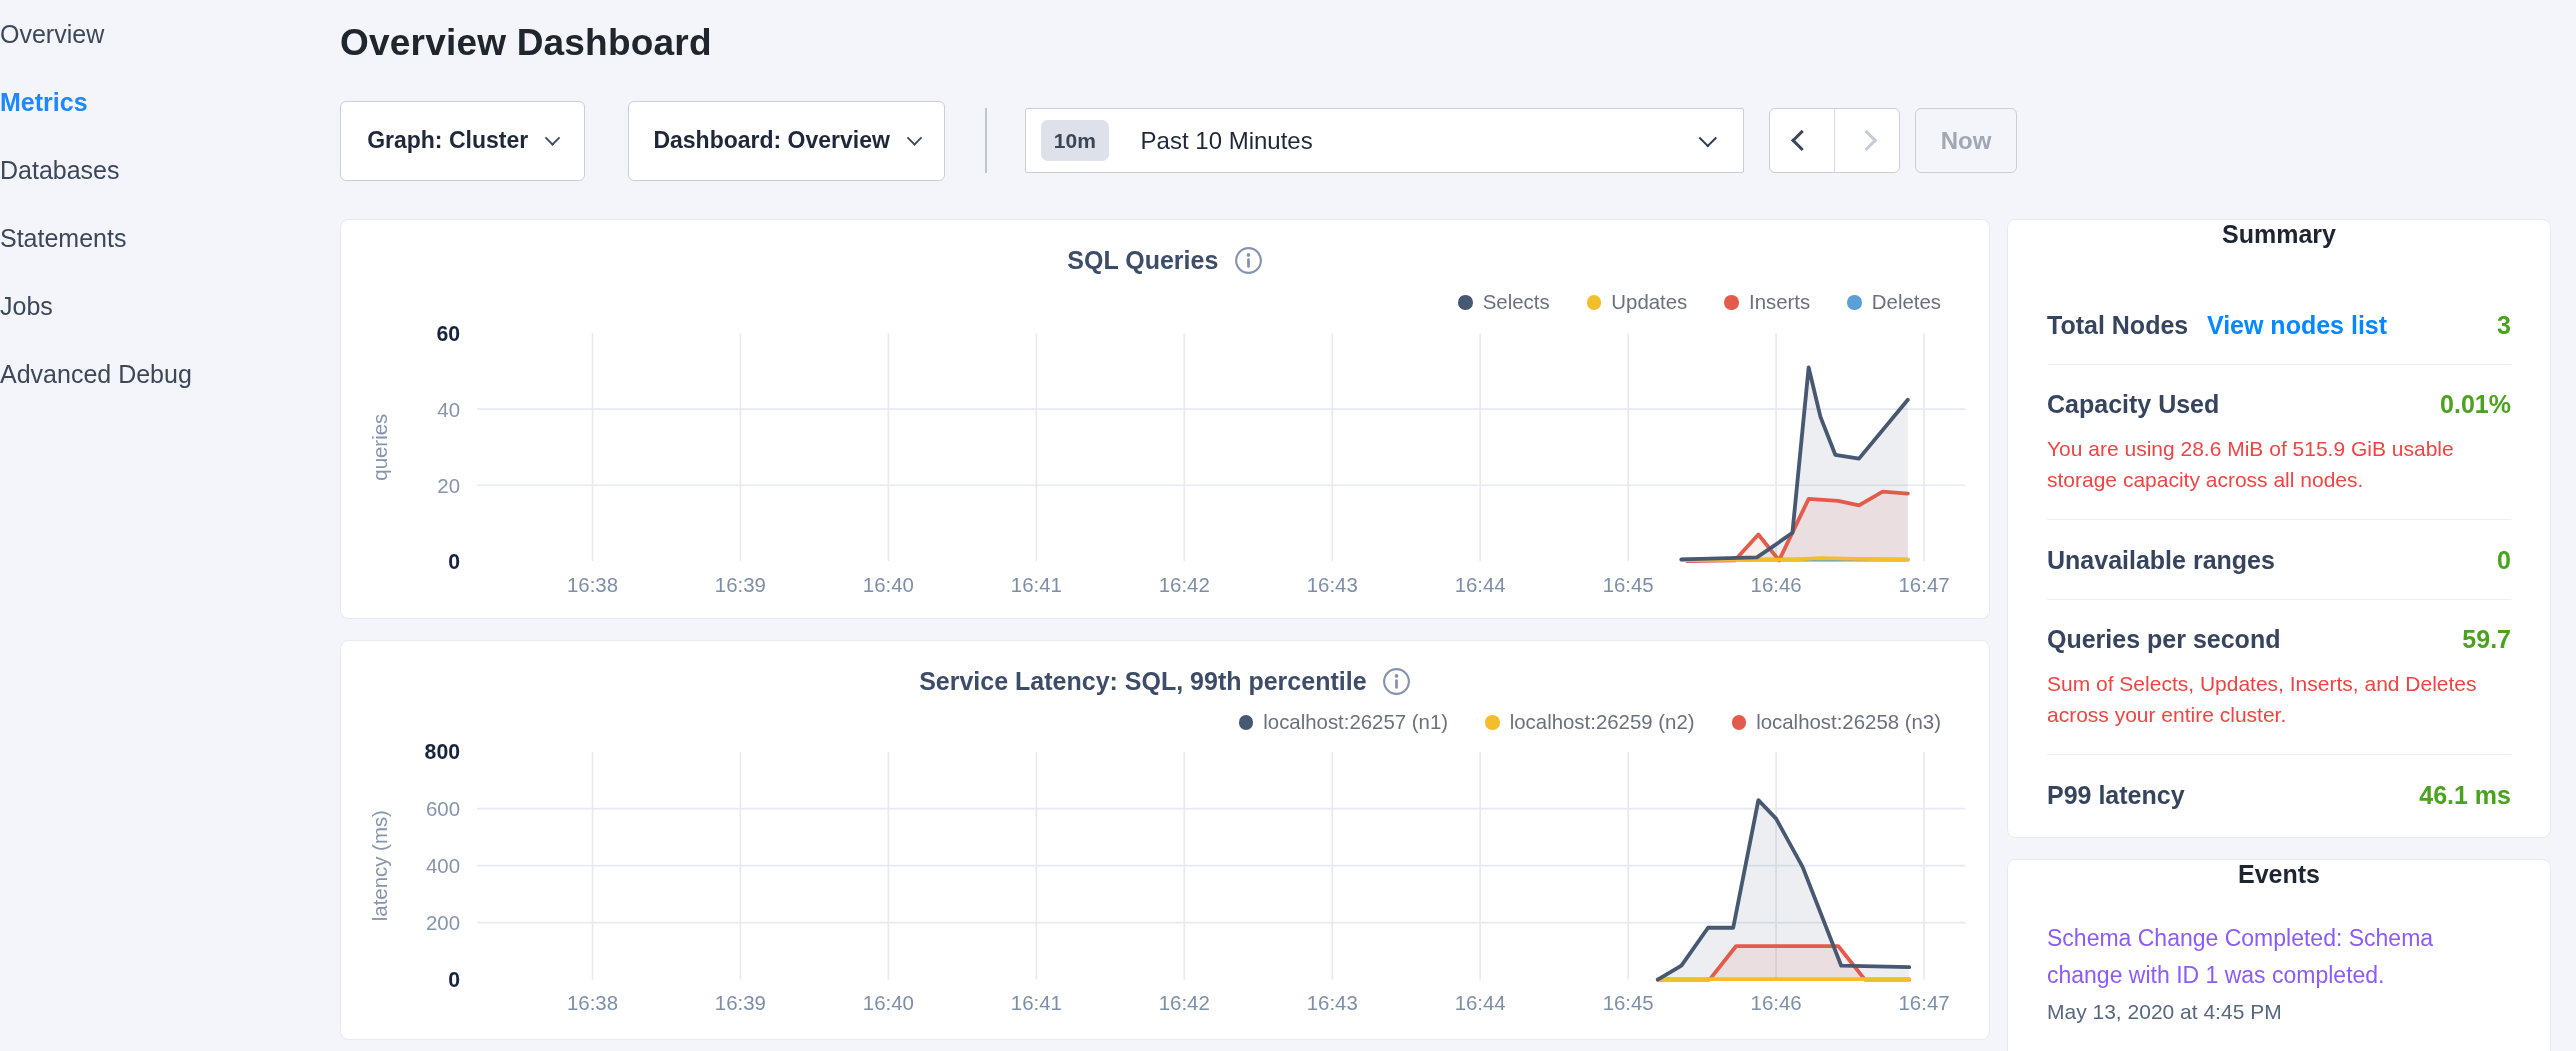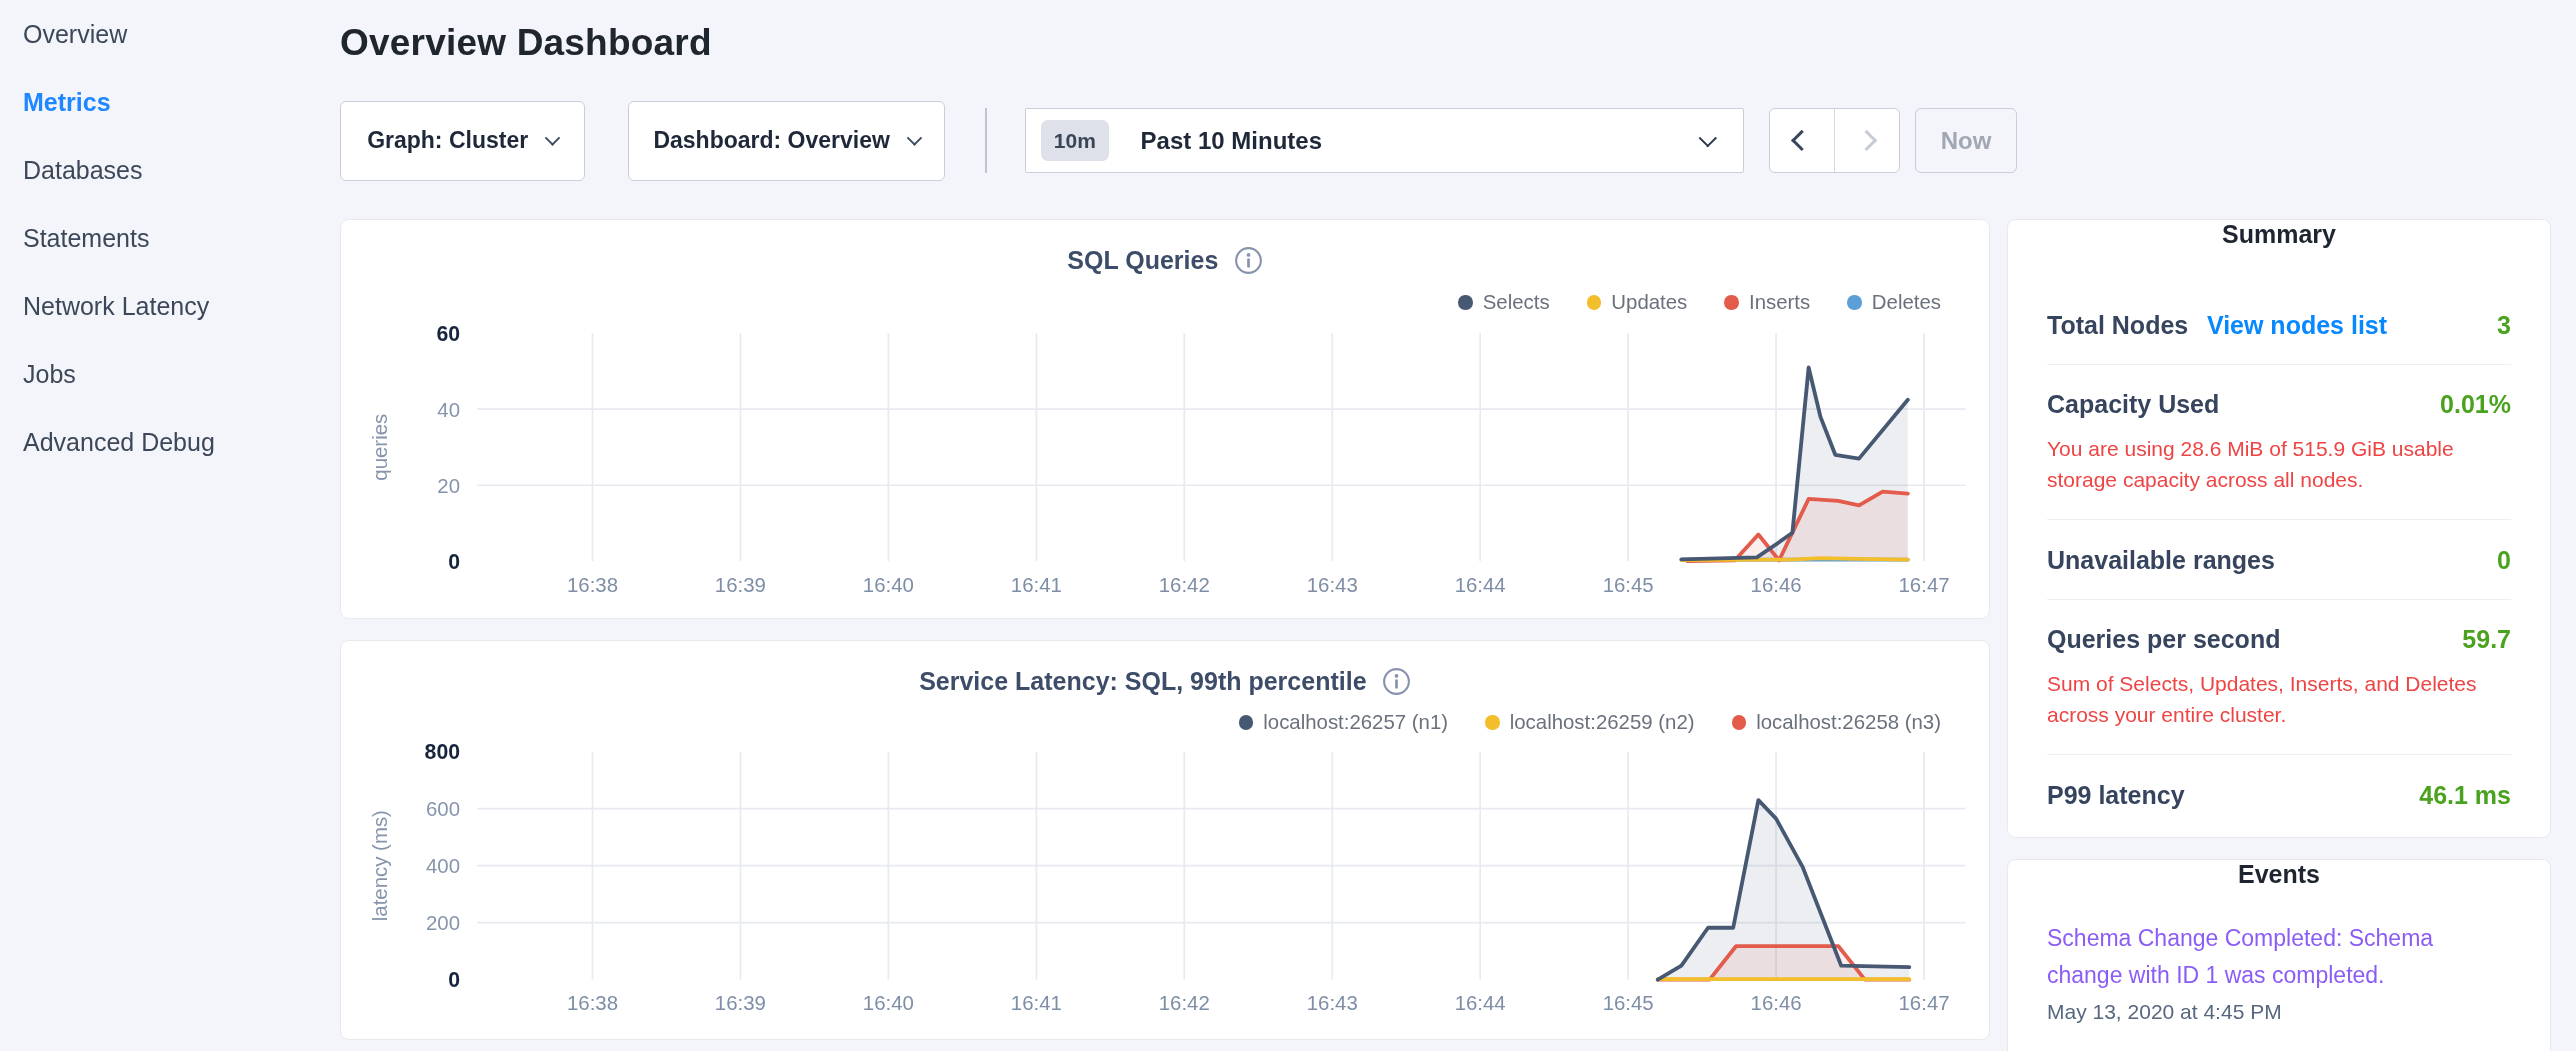--- a/index.html
+++ b/index.html
@@ -6,21 +6,21 @@
   html,body { width:2576px; height:1051px; overflow:hidden; }
   body {
     background:#F4F5FA;
     font-family:"Liberation Sans", sans-serif;
     color:#3C4859;
     position:relative;
   }
   
   .sidebar { position:absolute; left:0; top:0; width:340px; height:100%; padding-top:0; }
   .nav-item {
-    height:68px; display:flex; align-items:center; padding-left:23px;
+    height:68px; display:flex; align-items:center; 
     font-size:25px; font-weight:500; color:#3C4859; cursor:pointer;
   }
   .nav-item.active { color:#1F87FF; font-weight:700; }
   
   .main { position:absolute; left:340px; top:0; width:1688px; }
   .page-title { margin-top:22px; font-size:37px; font-weight:600; color:#20262E; letter-spacing:0.2px; }
   .controls { position:absolute; left:0; top:108px; display:flex; align-items:center; height:65px; }
   .dropdown {
     height:80px; background:#fff; border:1.7px solid #C9CED9; border-radius:6px;
     display:flex; align-items:center; justify-content:center; gap:18.7px;
@@ -29,21 +29,21 @@
   .dd-graph { width:245px; }
   .dd-dashboard { width:317px; margin-left:43px; }
   .chev { display:inline-block; width:11px; height:11px; border-right:2.6px solid #3E4B5F; border-bottom:2.6px solid #3E4B5F; transform:rotate(45deg) translate(-1.7px,-1.7px); }
   .vdivider { width:1.7px; height:65px; background:#BFC5D0; margin-left:40px; }
   .time-picker {
     margin-left:38px; width:719px; height:65px; background:#fff;
     border:1.7px solid #C9CED9; border-radius:2px; display:flex; align-items:center;
     padding:0 31px 0 15.3px; cursor:pointer;
   }
   .time-badge { background:#DEE1E9; border-radius:6.8px; padding:8.5px 12.8px; font-size:21px; font-weight:700; color:#3A4556; }
-  .time-label { margin-left:32px; font-size:24px; font-weight:700; color:#1E2838;text-align:right; }
+  .time-label { margin-left:32px; font-size:24px; font-weight:400; color:#1E2838;text-align:right; }
   .time-chev { margin-left:auto; width:12.8px; height:12.8px; border-right:2.6px solid #2E3A4E; border-bottom:2.6px solid #2E3A4E; transform:rotate(45deg) translateY(-3.4px); }
   .stepper {
     margin-left:25px; height:65px; width:131px; background:#fff;
     border:1.7px solid #C9CED9; border-radius:6px; display:flex;
   }
   .step-btn { flex:1; display:flex; align-items:center; justify-content:center; cursor:pointer; }
   .step-btn.prev { border-right:1.7px solid #D5D9E1; }
   .arrow-left  { width:15.3px; height:15.3px; border-left:3.4px solid #39465E; border-bottom:3.4px solid #39465E; transform:rotate(45deg); }
   .arrow-right { width:15.3px; height:15.3px; border-right:3.4px solid #C6CBD5; border-top:3.4px solid #C6CBD5; transform:rotate(45deg); }
   .now-btn {
@@ -86,21 +86,20 @@
   .info-icon { display:inline-flex; cursor:pointer; }
 </style>
 </head>
 <body>
 
 <nav class="sidebar">
   <div class="nav-item">Overview</div>
   <div class="nav-item active">Metrics</div>
   <div class="nav-item">Databases</div>
   <div class="nav-item">Statements</div>
-  <div class="nav-item">Network Latency</div>
   <div class="nav-item">Jobs</div>
   <div class="nav-item">Advanced Debug</div>
 </nav>
 
 <div class="main">
   <h1 class="page-title">Overview Dashboard</h1>
 
   <div class="controls">
     <div class="dropdown dd-graph">
       <span>Graph: Cluster</span>

